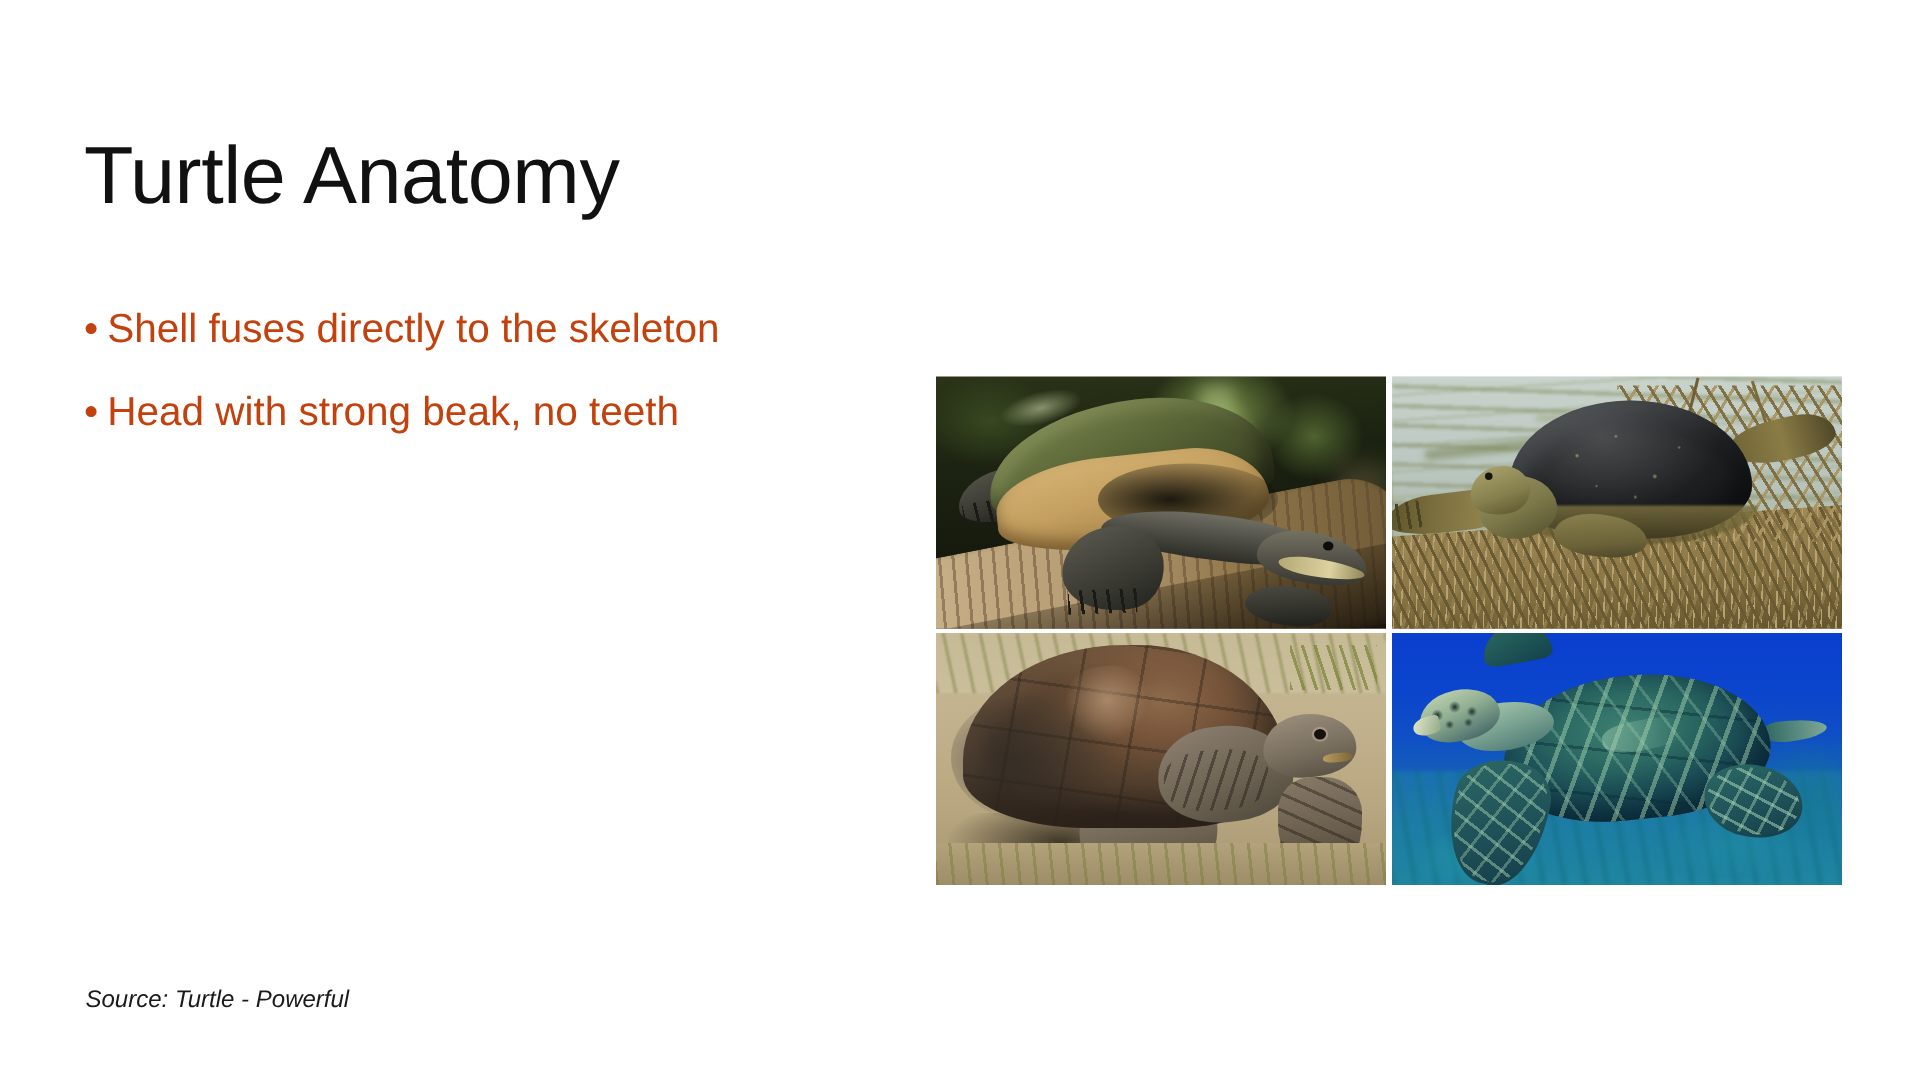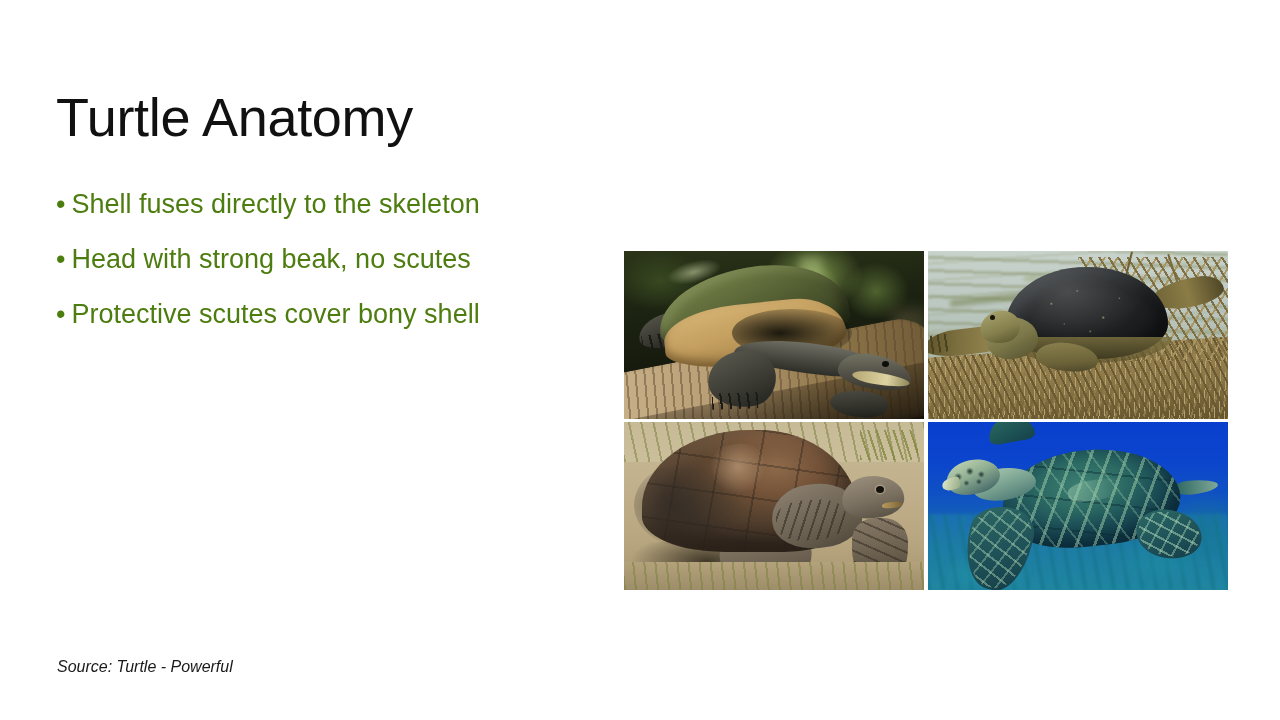--- a/index.html
+++ b/index.html
@@ -46,22 +46,22 @@
     width: 552px;
     margin: 0;
     padding: 0;
     list-style: none;
   }
   .bullet-item {
     display: block;
     font-size: 27px;
     font-weight: 400;
     line-height: 1.40;
-    color: #4d7c0f;
-    margin: 0 0 17px 0;
+    color: #c2410c;
+    margin: 15px 0 17px 0;
     text-indent: -20px;
     padding-left: 20px;
   }
   .bullet-item:last-child { margin-bottom: 0; }
   .bullet-dot {
     font-size: 27px;
     letter-spacing: 6px;
   }
 
   
@@ -568,22 +568,21 @@
 </style>
 </head>
 <body>
 
 <div class="slide">
 
   <h1 class="slide-title">Turtle Anatomy</h1>
 
   <ul class="body-list">
     <li class="bullet-item"><span class="bullet-dot">•</span><span>Shell fuses directly to the skeleton</span></li>
-    <li class="bullet-item"><span class="bullet-dot">•</span><span>Head with strong beak, no scutes</span></li>
-    <li class="bullet-item"><span class="bullet-dot">•</span><span>Protective scutes cover bony shell</span></li>
+    <li class="bullet-item"><span class="bullet-dot">•</span><span>Head with strong beak, no teeth</span></li>
   </ul>
 
   <div class="source-note">Source: Turtle - Powerful</div>
 
   <div class="photo-grid">
 
     <div class="photo photo-sideneck">
       <div class="sn-blob-a"></div>
       <div class="sn-blob-b"></div>
       <div class="sn-blob-c"></div>

